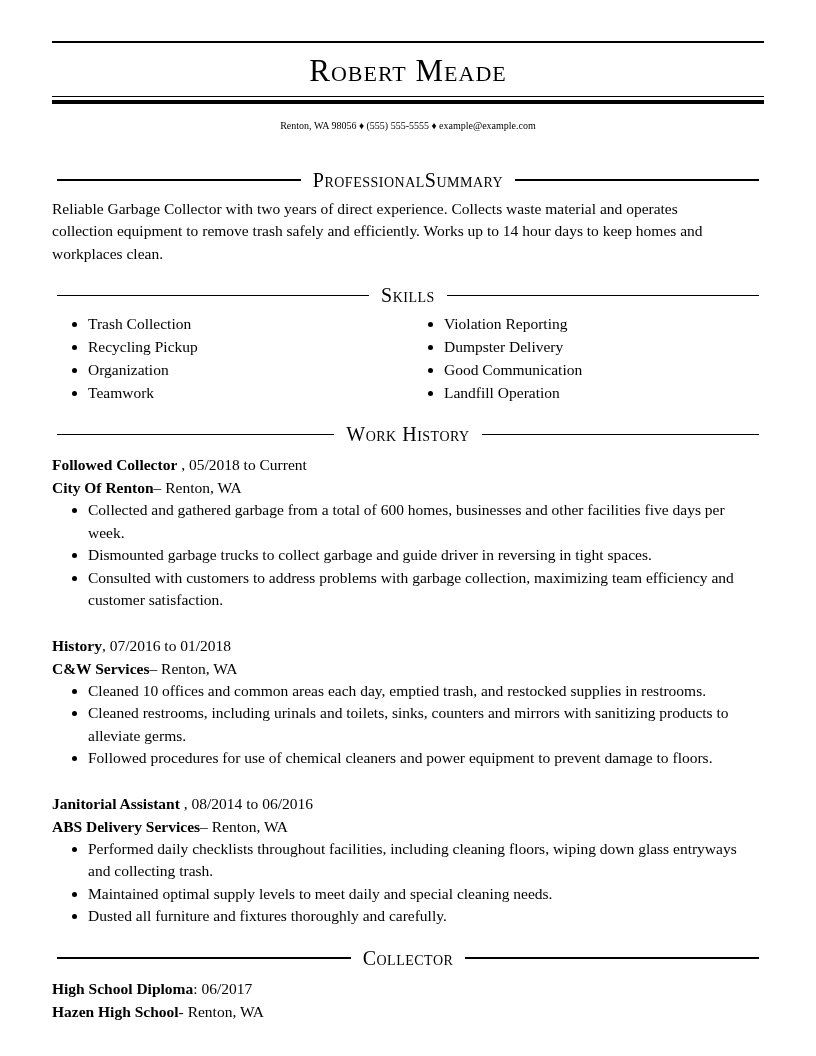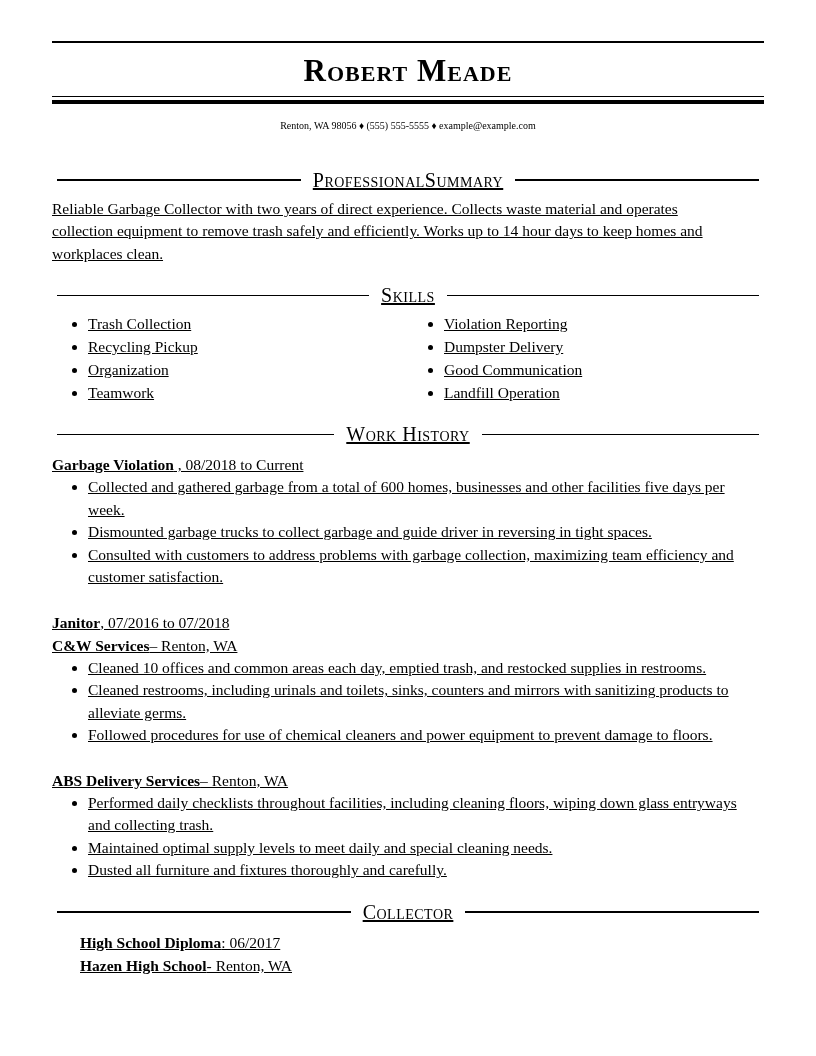--- a/index.html
+++ b/index.html
@@ -21,37 +21,37 @@
     height: 1056px;
     padding: 41px 52px 0 52px;
   }
   
   .top-rule {
     height: 1.7px;
     background: #000;
   }
   .name {
     text-align: center;
-    font-weight: bold;
+    font-weight: normal;
     font-variant: small-caps;
     font-size: 31px;
     letter-spacing: 1px;
     line-height: 1.2;
     margin: 9px 0 7px 0;
   }
   .double-rule .thin  { height: 1.5px; background: #000; }
   .double-rule .thick { height: 4px;   background: #000; margin-top: 3px; }
   .contact {
     text-align: center;
     font-size: 10px;
     margin-top: 16px;
     line-height: 1.25;
   }
   
-  .section { margin-top: 18px; text-decoration: underline; }
+  .section { margin-top: 18px; }
   .section.first { margin-top: 35px; }
   .sec-head {
     display: flex;
     align-items: center;
     margin: 0 5px;
     font-variant: small-caps;
     font-size: 20px;
     letter-spacing: 0.5px;
     line-height: 1.2;
   }
@@ -90,21 +90,21 @@
   .job-line b { font-weight: bold; }
   .job ul {
     margin: 0;
     padding-left: 36px;
     line-height: 22.5px;
     list-style: disc outside;
   }
   .job ul li, .skills-cols ul li {
     white-space: pre-line;
   }
-  .edu-block { margin-top: 7px; margin-left: 28px; }
+  .edu-block { margin-top: 7px; }
   .edu-line { line-height: 23px; }
 </style>
 </head>
 <body>
 
 <div class="page">
 
   <div class="top-rule"></div>
   <div class="name">Robert Meade</div>
   <div class="double-rule">
@@ -148,48 +148,54 @@
 
   <div class="section">
     <div class="sec-head">
       <span class="rule"></span>
       <span class="sec-title">Work History</span>
       <span class="rule"></span>
     </div>
 
     <div class="job first">
       <div class="job-line">
-        <b>Garbage Violation</b><span> , 08/2018 to Current</span>
+        <b>Followed Collector</b><span> , 05/2018 to Current</span>
+      </div>
+      <div class="job-line">
+        <b>City Of Renton</b><span>– Renton, WA</span>
       </div>
       <ul>
         <li>Collected and gathered garbage from a total of 600 homes, businesses and other facilities five days per
 week.</li>
         <li>Dismounted garbage trucks to collect garbage and guide driver in reversing in tight spaces.</li>
         <li>Consulted with customers to address problems with garbage collection, maximizing team efficiency and
 customer satisfaction.</li>
       </ul>
     </div>
 
     <div class="job">
       <div class="job-line">
-        <b>Janitor</b><span>, 07/2016 to 07/2018</span>
+        <b>History</b><span>, 07/2016 to 01/2018</span>
       </div>
       <div class="job-line">
         <b>C&amp;W Services</b><span>– Renton, WA</span>
       </div>
       <ul>
         <li>Cleaned 10 offices and common areas each day, emptied trash, and restocked supplies in restrooms.</li>
         <li>Cleaned restrooms, including urinals and toilets, sinks, counters and mirrors with sanitizing products to
 alleviate germs.</li>
         <li>Followed procedures for use of chemical cleaners and power equipment to prevent damage to floors.</li>
       </ul>
     </div>
 
     <div class="job">
       <div class="job-line">
+        <b>Janitorial Assistant</b><span> , 08/2014 to 06/2016</span>
+      </div>
+      <div class="job-line">
         <b>ABS Delivery Services</b><span>– Renton, WA</span>
       </div>
       <ul>
         <li>Performed daily checklists throughout facilities, including cleaning floors, wiping down glass entryways
 and collecting trash.</li>
         <li>Maintained optimal supply levels to meet daily and special cleaning needs.</li>
         <li>Dusted all furniture and fixtures thoroughly and carefully.</li>
       </ul>
     </div>
   </div>

